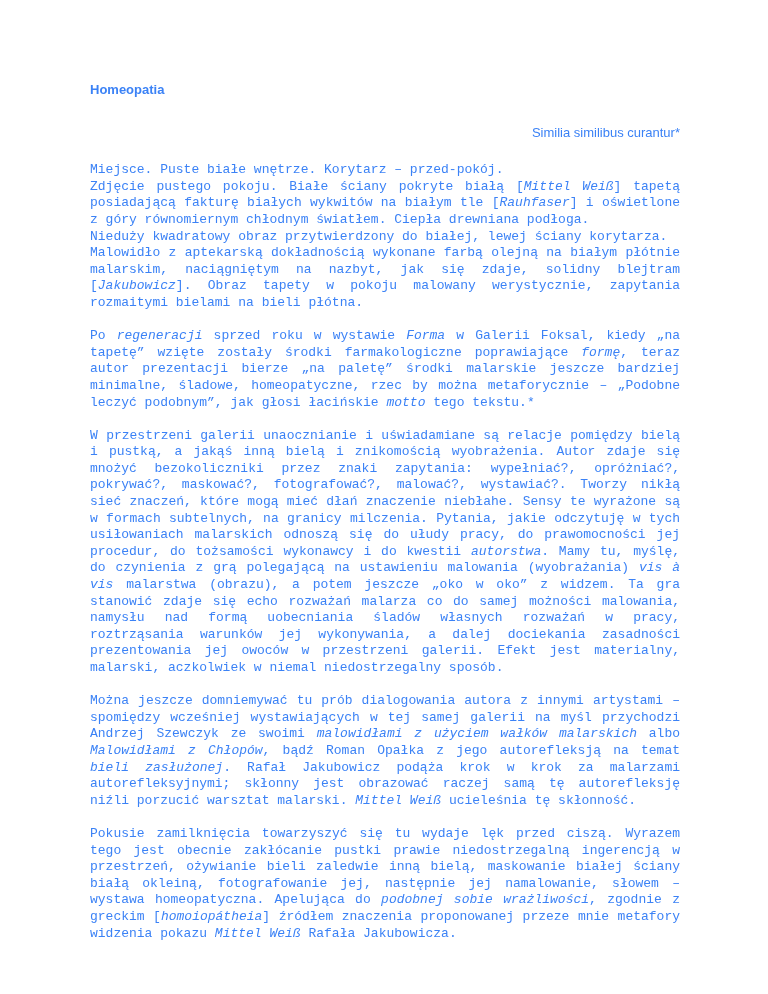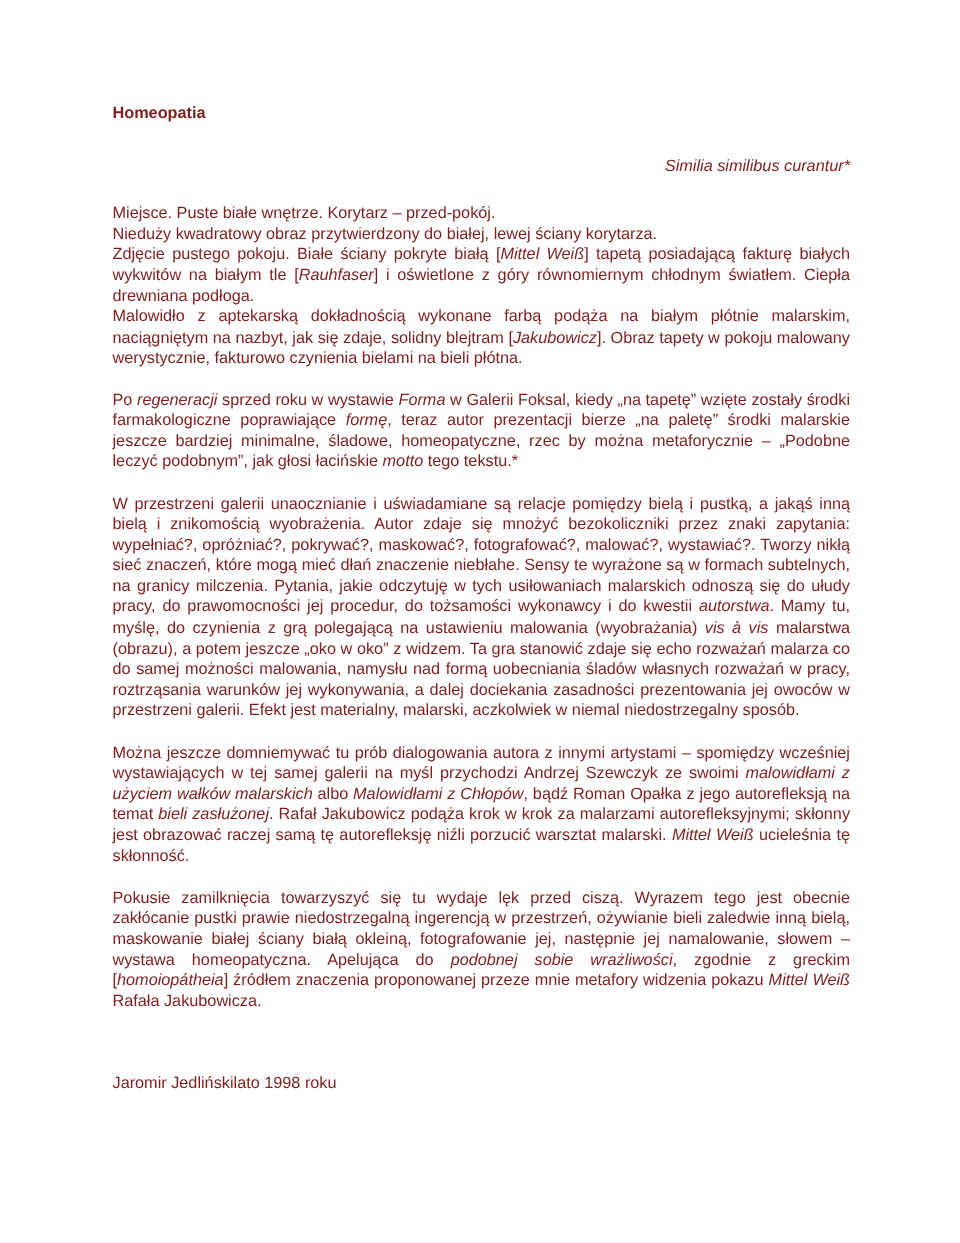--- a/index.html
+++ b/index.html
@@ -2,40 +2,40 @@
 <html lang="pl"><head>
 <meta charset="utf-8">
 <style>
   * { margin: 0; padding: 0; box-sizing: border-box; }
   html, body { background: #ffffff; }
   .page {
     position: relative;
     width: 768px;
     height: 994px;
     background: #ffffff;
-    color: #7f1d1d;
+    color: #3b82f6;
     font-family: "Liberation Sans", sans-serif;
     font-size: 13px;
     line-height: 16.6px;
     overflow: hidden;
   }
   .content {
     padding: 82px 88px 0 90px;
   }
   .doc-title {
     font-weight: bold;
     margin-bottom: 26px;
   }
   .doc-motto {
-    font-style: italic;
     text-align: right;
     margin-bottom: 21px;
   }
   .paragraph {
     margin-bottom: 16.6px;
+    font-family: Liberation Mono, monospace;
   }
   .block {
     text-align: justify;
   }
   .italic {
     font-style: italic;
   }
   .doc-footer {
     display: flex;
     justify-content: flex-start;
@@ -47,23 +47,23 @@
 
 <div class="page">
   <div class="content">
     <div class="doc-title">Homeopatia</div>
 
     <div class="doc-motto">Similia similibus curantur*</div>
 
     <div>
         <div class="paragraph">
           <div class="block"><span>Miejsce. Puste białe wnętrze. Korytarz – przed-pokój.</span></div>
+          <div class="block"><span>Zdjęcie pustego pokoju. Białe ściany pokryte białą [</span><span class="italic">Mittel Weiß</span><span>] tapetą posiadającą fakturę białych wykwitów na białym tle [</span><span class="italic">Rauhfaser</span><span>] i oświetlone z góry równomiernym chłodnym światłem. Ciepła drewniana podłoga.</span></div>
           <div class="block"><span>Nieduży kwadratowy obraz przytwierdzony do białej, lewej ściany korytarza.</span></div>
-          <div class="block"><span>Zdjęcie pustego pokoju. Białe ściany pokryte białą [</span><span class="italic">Mittel Weiß</span><span>] tapetą posiadającą fakturę białych wykwitów na białym tle [</span><span class="italic">Rauhfaser</span><span>] i oświetlone z góry równomiernym chłodnym światłem. Ciepła drewniana podłoga.</span></div>
-          <div class="block"><span>Malowidło z aptekarską dokładnością wykonane farbą podąża na białym płótnie malarskim, naciągniętym na nazbyt, jak się zdaje, solidny blejtram [</span><span class="italic">Jakubowicz</span><span>]. Obraz tapety w pokoju malowany werystycznie, fakturowo czynienia bielami na bieli płótna.</span></div>
+          <div class="block"><span>Malowidło z aptekarską dokładnością wykonane farbą olejną na białym płótnie malarskim, naciągniętym na nazbyt, jak się zdaje, solidny blejtram [</span><span class="italic">Jakubowicz</span><span>]. Obraz tapety w pokoju malowany werystycznie, zapytania rozmaitymi bielami na bieli płótna.</span></div>
         </div>
         <div class="paragraph">
           <div class="block"><span>Po </span><span class="italic">regeneracji</span><span> sprzed roku w wystawie </span><span class="italic">Forma</span><span> w Galerii Foksal, kiedy „na tapetę” wzięte zostały środki farmakologiczne poprawiające </span><span class="italic">formę</span><span>, teraz autor prezentacji bierze „na paletę” środki malarskie jeszcze bardziej minimalne, śladowe, homeopatyczne, rzec by można metaforycznie – „Podobne leczyć podobnym”, jak głosi łacińskie </span><span class="italic">motto</span><span> tego tekstu.*</span></div>
         </div>
         <div class="paragraph">
           <div class="block"><span>W przestrzeni galerii unaocznianie i uświadamiane są relacje pomiędzy bielą i pustką, a jakąś inną bielą i znikomością wyobrażenia. Autor zdaje się mnożyć bezokoliczniki przez znaki zapytania: wypełniać?, opróżniać?, pokrywać?, maskować?, fotografować?, malować?, wystawiać?. Tworzy nikłą sieć znaczeń, które mogą mieć dłań znaczenie niebłahe. Sensy te wyrażone są w formach subtelnych, na granicy milczenia. Pytania, jakie odczytuję w tych usiłowaniach malarskich odnoszą się do ułudy pracy, do prawomocności jej procedur, do tożsamości wykonawcy i do kwestii </span><span class="italic">autorstwa</span><span>. Mamy tu, myślę, do czynienia z grą polegającą na ustawieniu malowania (wyobrażania) </span><span class="italic">vis à vis</span><span> malarstwa (obrazu), a potem jeszcze „oko w oko” z widzem. Ta gra stanowić zdaje się echo rozważań malarza co do samej możności malowania, namysłu nad formą uobecniania śladów własnych rozważań w pracy, roztrząsania warunków jej wykonywania, a dalej dociekania zasadności prezentowania jej owoców w przestrzeni galerii. Efekt jest materialny, malarski, aczkolwiek w niemal niedostrzegalny sposób.</span></div>
         </div>
         <div class="paragraph">
           <div class="block"><span>Można jeszcze domniemywać tu prób dialogowania autora z innymi artystami – spomiędzy wcześniej wystawiających w tej samej galerii na myśl przychodzi Andrzej Szewczyk ze swoimi </span><span class="italic">malowidłami z użyciem wałków malarskich</span><span> albo </span><span class="italic">Malowidłami z Chłopów</span><span>, bądź Roman Opałka z jego autorefleksją na temat </span><span class="italic">bieli zasłużonej</span><span>. Rafał Jakubowicz podąża krok w krok za malarzami autorefleksyjnymi; skłonny jest obrazować raczej samą tę autorefleksję niźli porzucić warsztat malarski. </span><span class="italic">Mittel Weiß</span><span> ucieleśnia tę skłonność.</span></div>
         </div>

